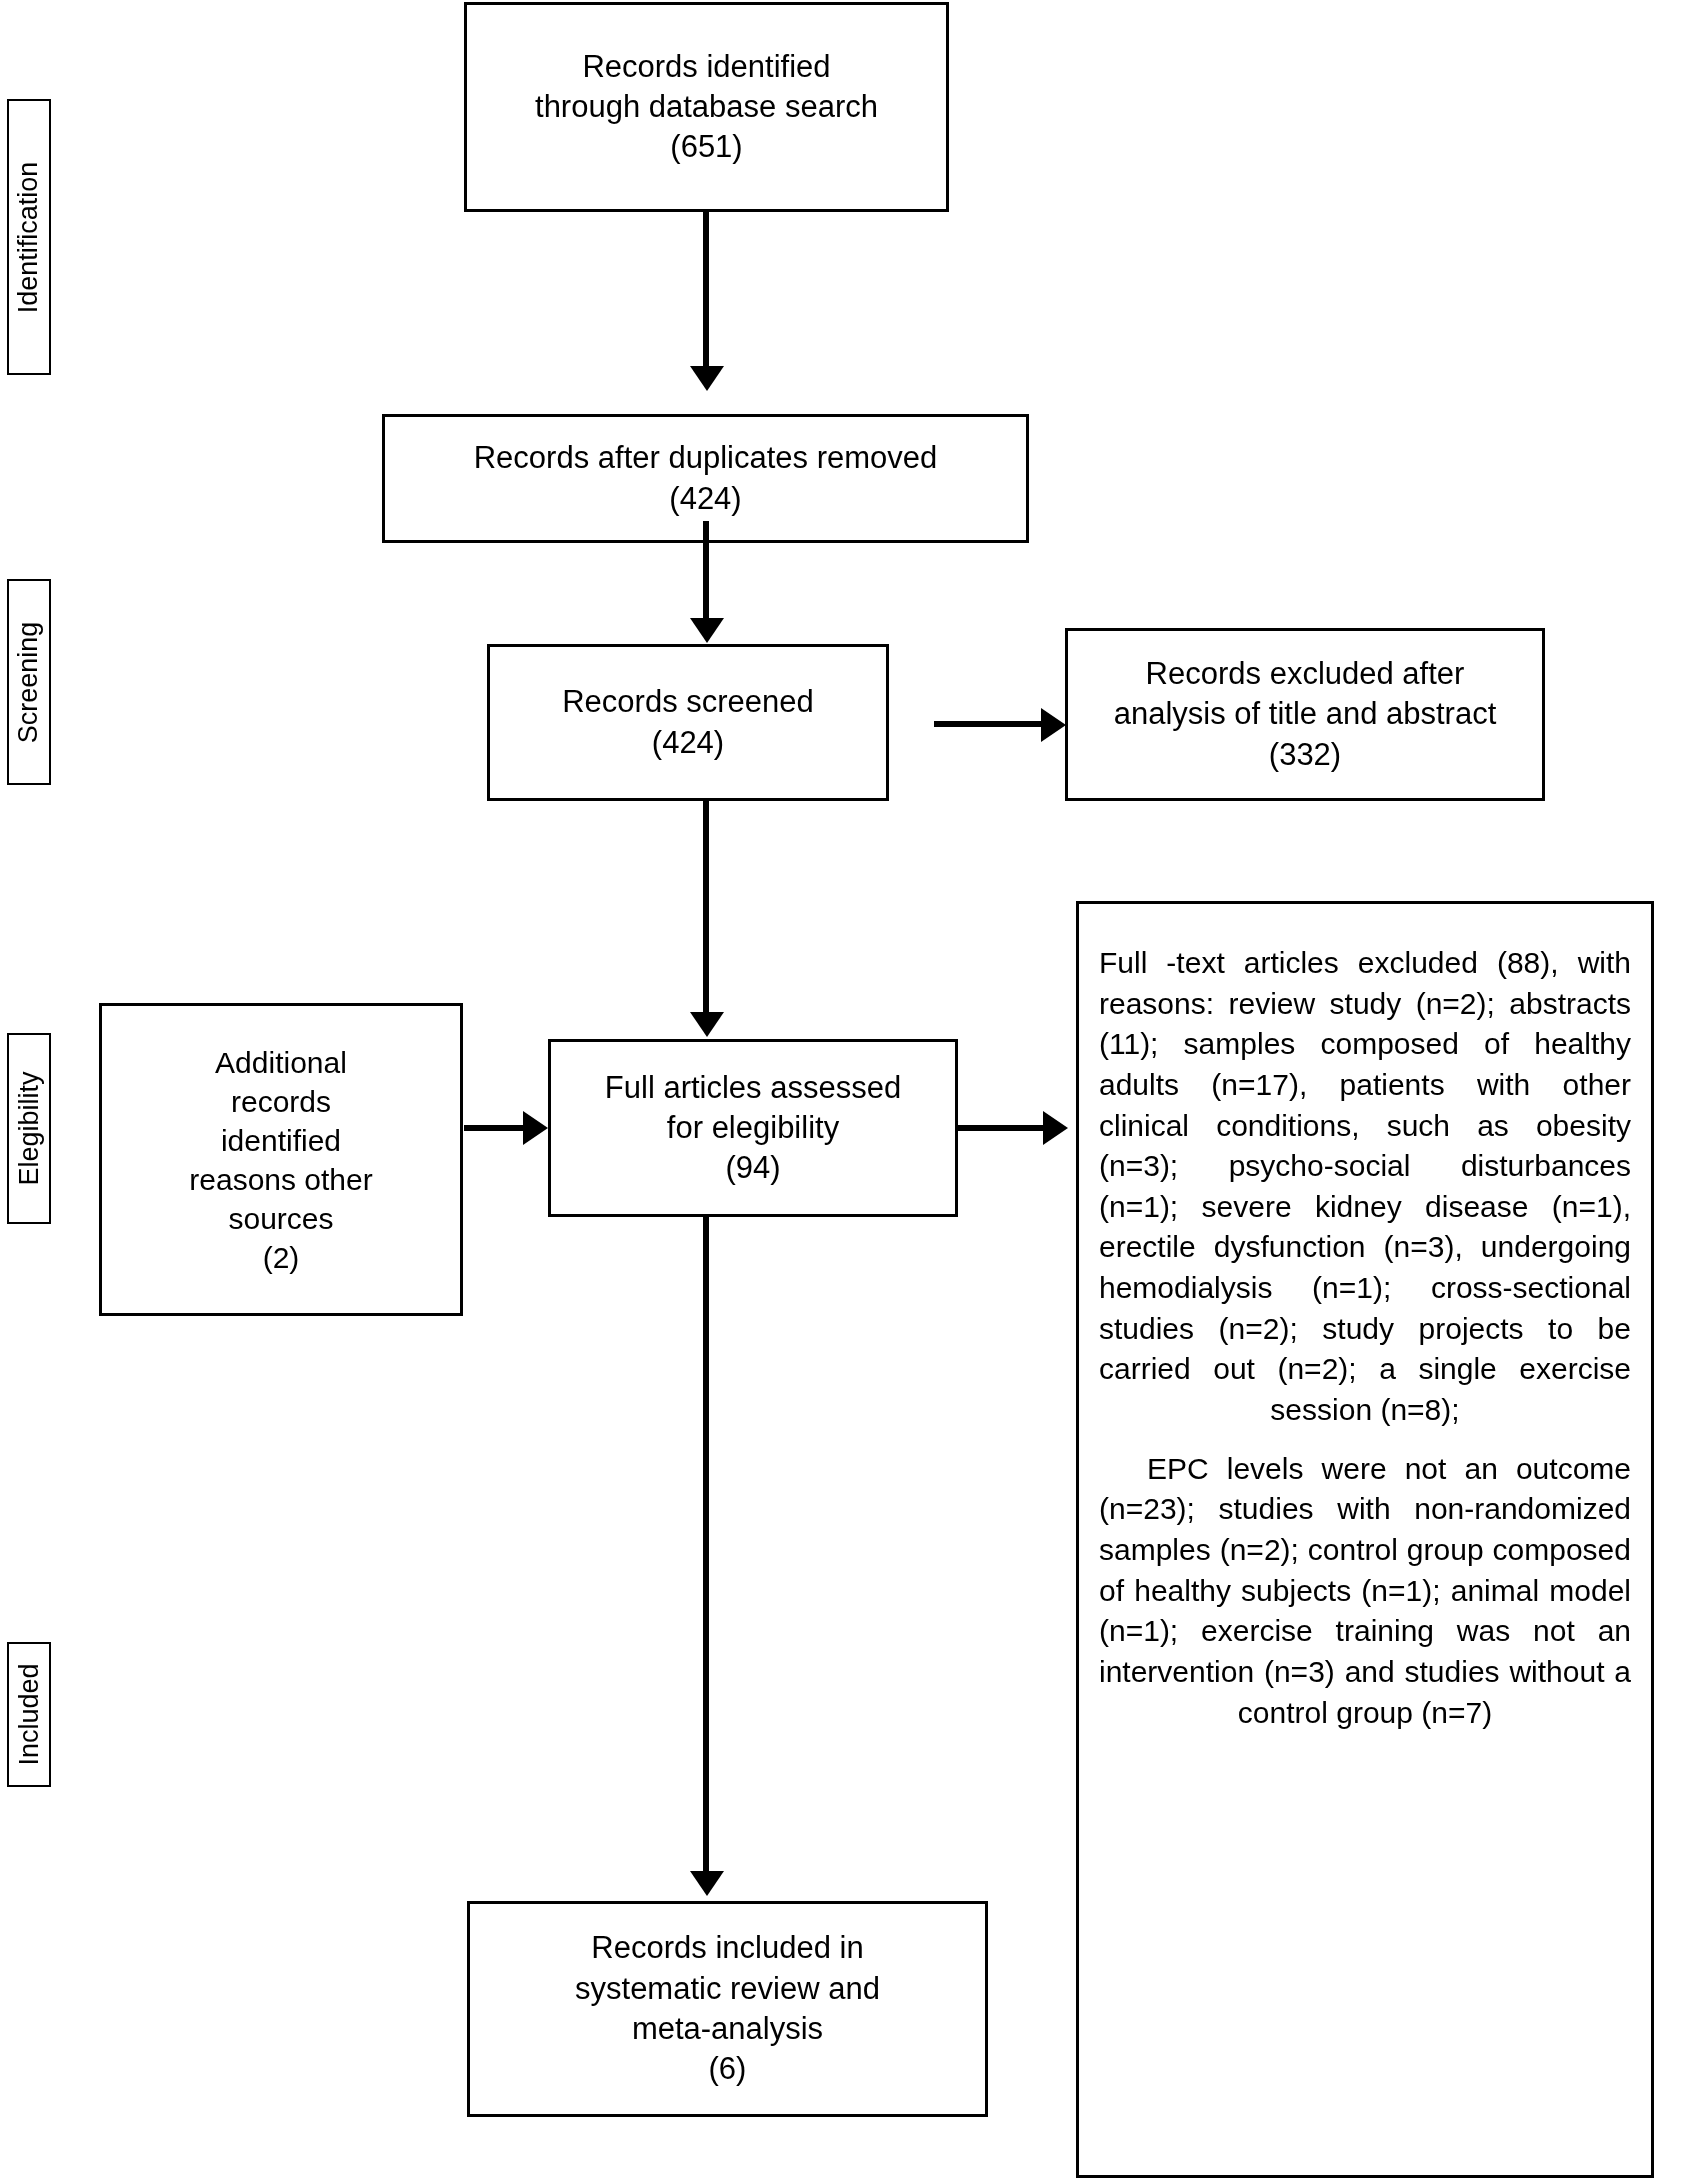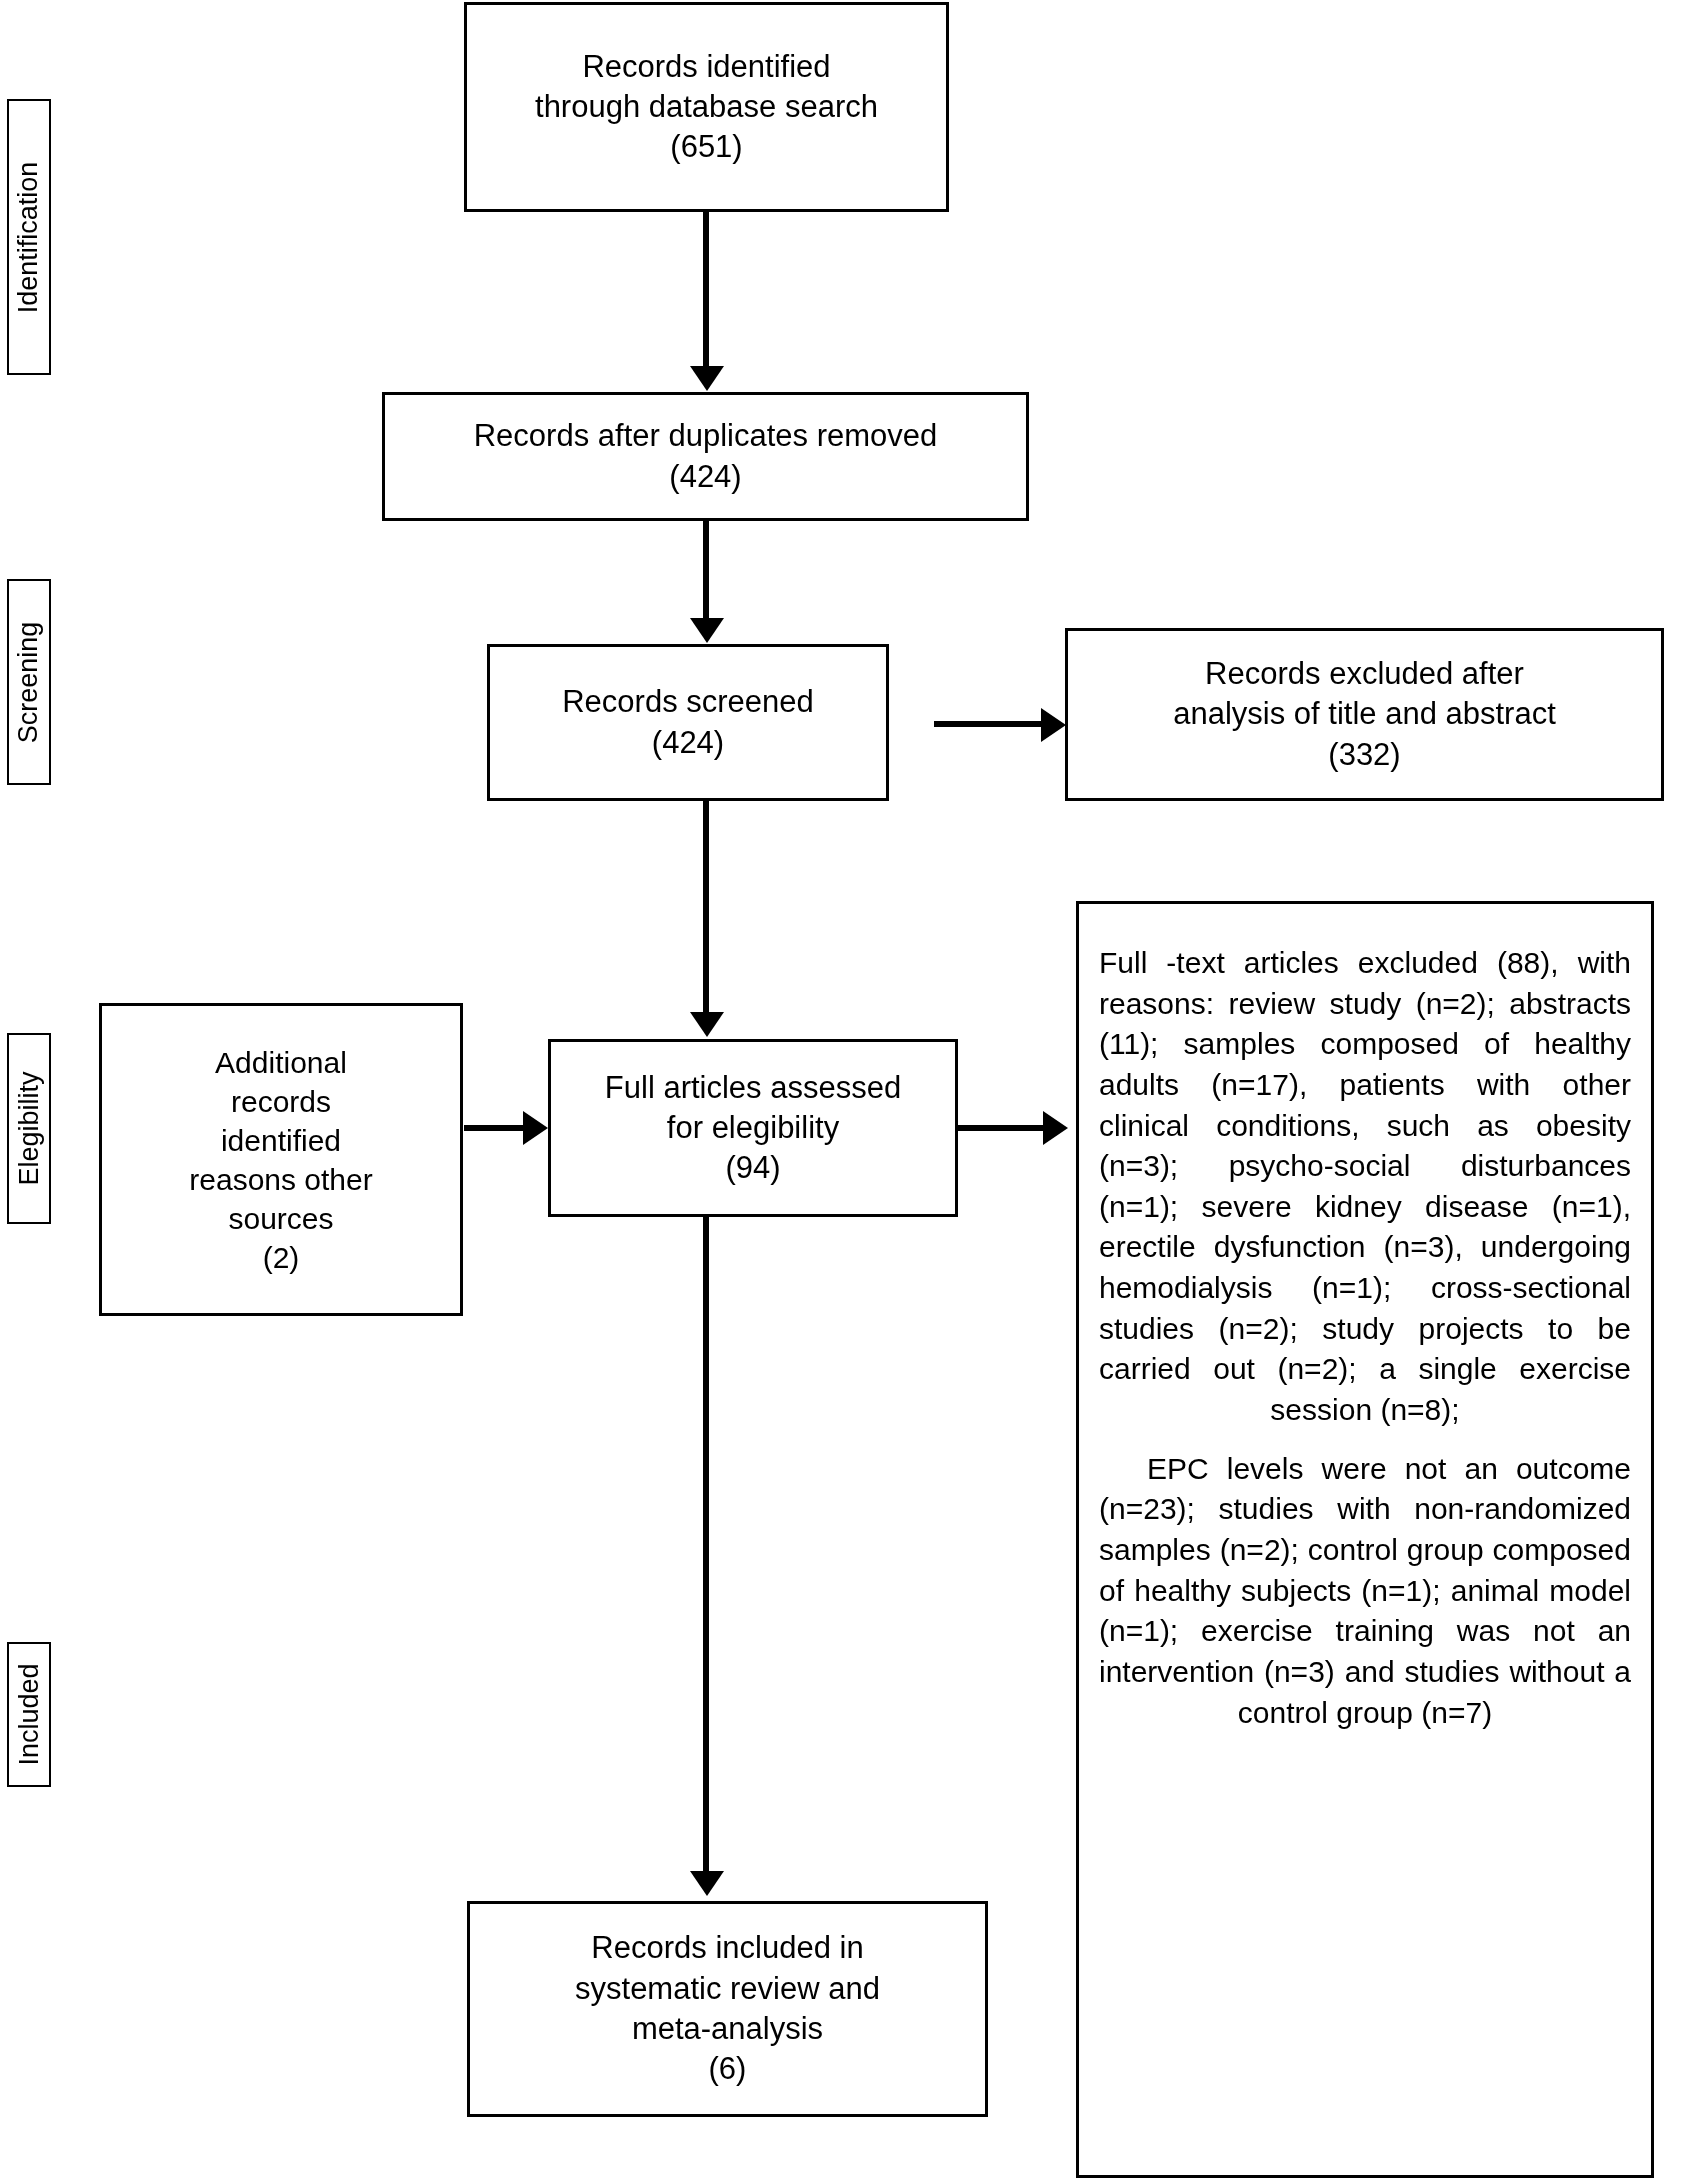--- a/index.html
+++ b/index.html
@@ -100,41 +100,41 @@
     <div class="inner">
       <span class="ln">Records identified</span>
       <span class="ln">through database search</span>
       <span class="ln">(651)</span>
     </div>
   </div>
 
   <div class="vline" style="left:703px;top:212px;height:156px;"></div>
   <div class="arrow-down" style="left:690px;top:366px;"></div>
 
-  <div class="fbox" id="box-duplicates-removed" style="left:382px;top:392px;width:647px;height:129px;">
+  <div class="fbox" id="box-duplicates-removed" style="left:382px;top:414px;width:647px;height:129px;">
     <div class="inner">
       <span class="ln">Records after duplicates removed</span>
       <span class="ln">(424)</span>
     </div>
   </div>
 
   <div class="vline" style="left:703px;top:521px;height:99px;"></div>
   <div class="arrow-down" style="left:690px;top:618px;"></div>
 
   <div class="fbox" id="box-records-screened" style="left:487px;top:644px;width:402px;height:157px;">
     <div class="inner">
       <span class="ln">Records screened</span>
       <span class="ln">(424)</span>
     </div>
   </div>
 
   <div class="hline" style="left:934px;top:721px;width:108px;"></div>
   <div class="arrow-right" style="left:1041px;top:708px;"></div>
 
-  <div class="fbox" id="box-records-excluded" style="left:1065px;top:628px;width:599px;height:173px;">
+  <div class="fbox" id="box-records-excluded" style="left:1065px;top:628px;width:480px;height:173px;">
     <div class="inner">
       <span class="ln">Records excluded after</span>
       <span class="ln">analysis of title and abstract</span>
       <span class="ln">(332)</span>
     </div>
   </div>
 
   <div class="vline" style="left:703px;top:801px;height:212px;"></div>
   <div class="arrow-down" style="left:690px;top:1012px;"></div>
 

